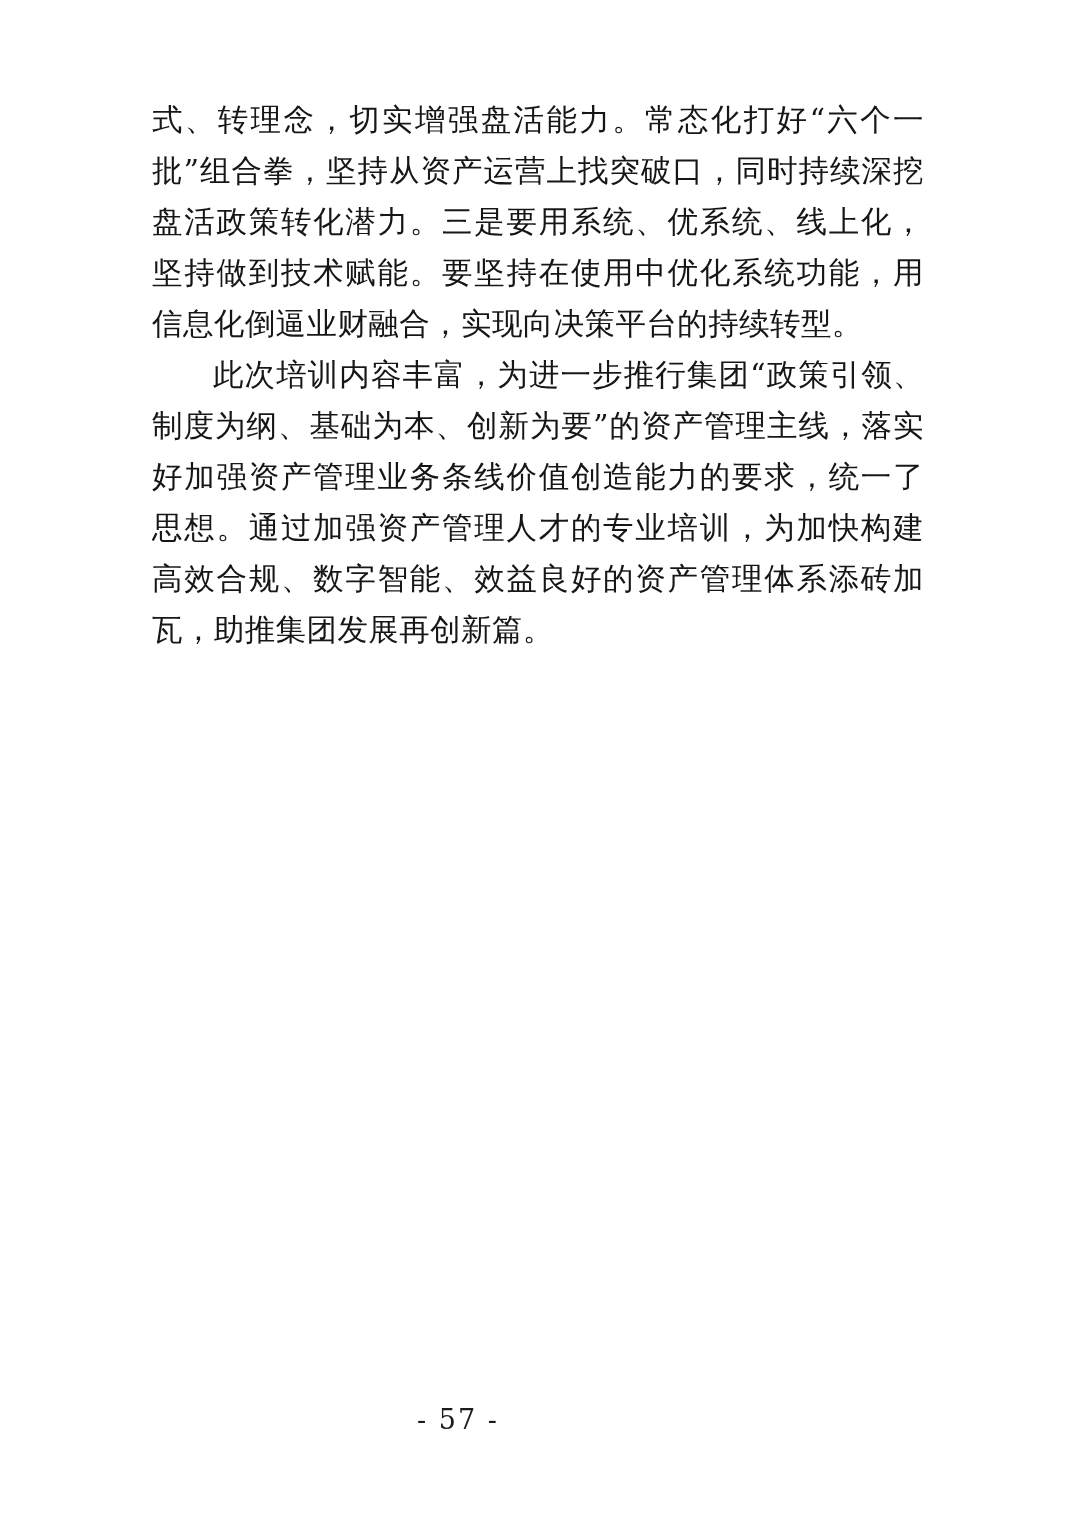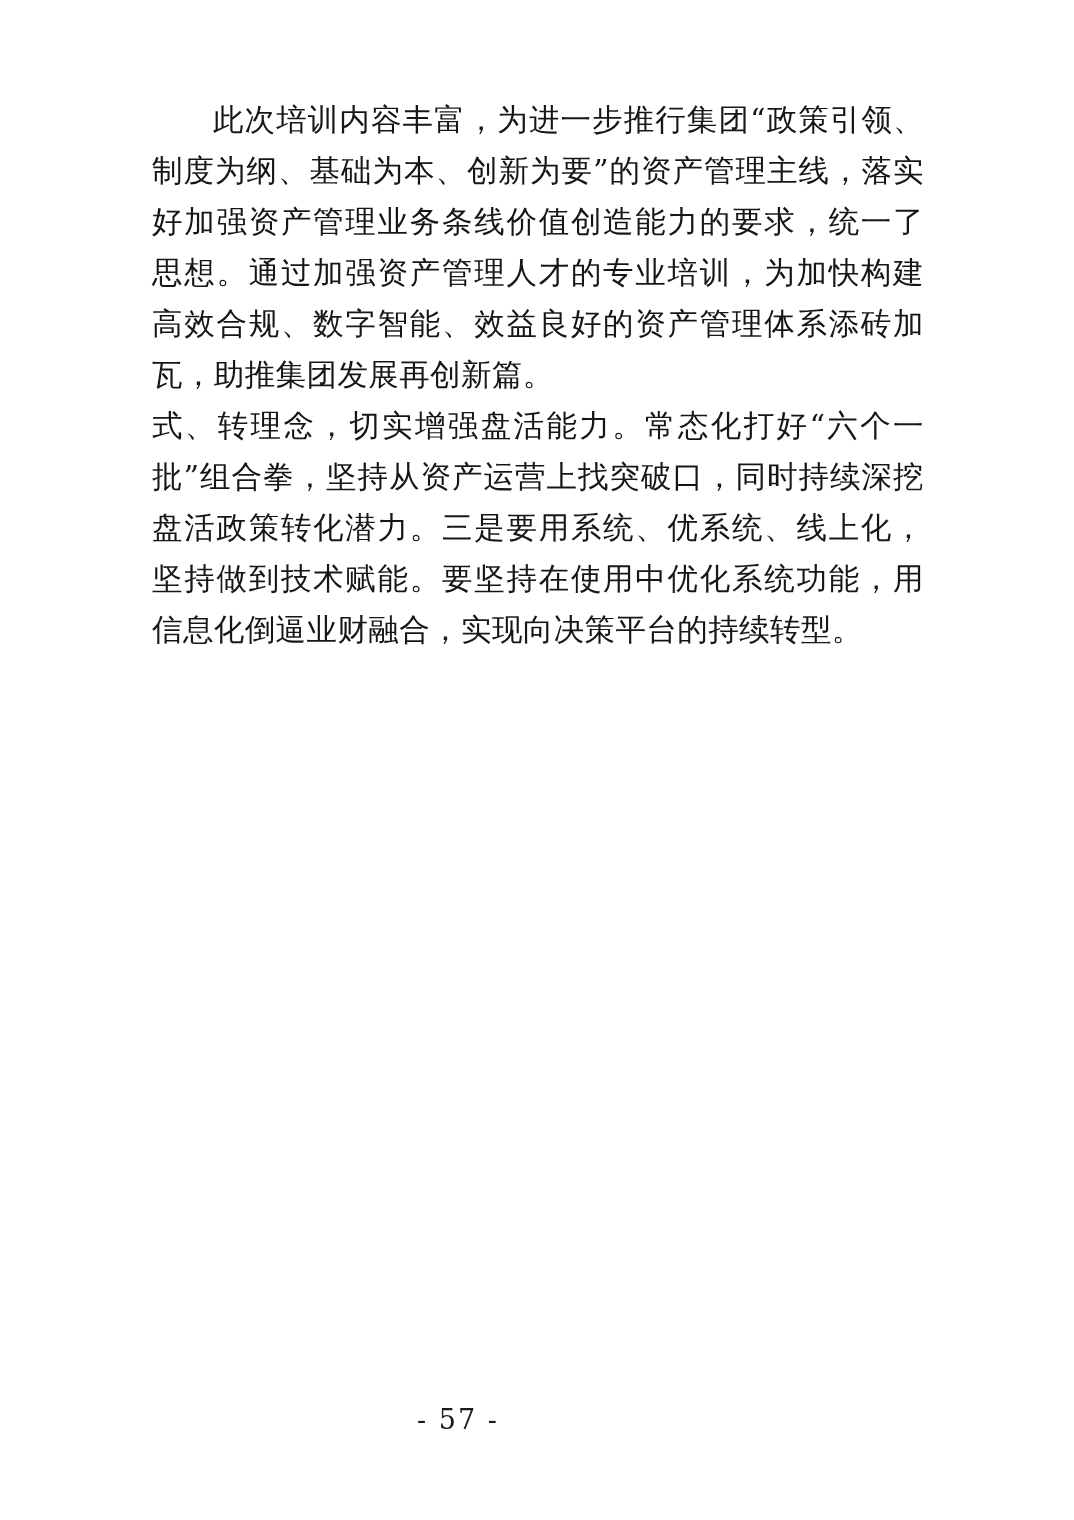--- a/index.html
+++ b/index.html
@@ -55,17 +55,17 @@
     letter-spacing: 2px;
     color: #1b1b1b;
     font-family: "DejaVu Serif", "Liberation Serif", serif;
   }
 </style>
 </head>
 <body>
 
 <div class="page">
   <div class="content">
+    <p class="para">式、转理念，切实增强盘活能力。常态化打好“六个一批”组合拳，坚持从资产运营上找突破口，同时持续深挖盘活政策转化潜力。三是要用系统、优系统、线上化，坚持做到技术赋能。要坚持在使用中优化系统功能，用信息化倒逼业财融合，实现向决策平台的持续转型。</p>
     <p class="para indent">此次培训内容丰富，为进一步推行集团“政策引领、制度为纲、基础为本、创新为要”的资产管理主线，落实好加强资产管理业务条线价值创造能力的要求，统一了思想。通过加强资产管理人才的专业培训，为加快构建高效合规、数字智能、效益良好的资产管理体系添砖加瓦，助推集团发展再创新篇。</p>
-    <p class="para">式、转理念，切实增强盘活能力。常态化打好“六个一批”组合拳，坚持从资产运营上找突破口，同时持续深挖盘活政策转化潜力。三是要用系统、优系统、线上化，坚持做到技术赋能。要坚持在使用中优化系统功能，用信息化倒逼业财融合，实现向决策平台的持续转型。</p>
   </div>
   <div class="footer">- 57 -</div>
 </div>
 
 </body></html>

